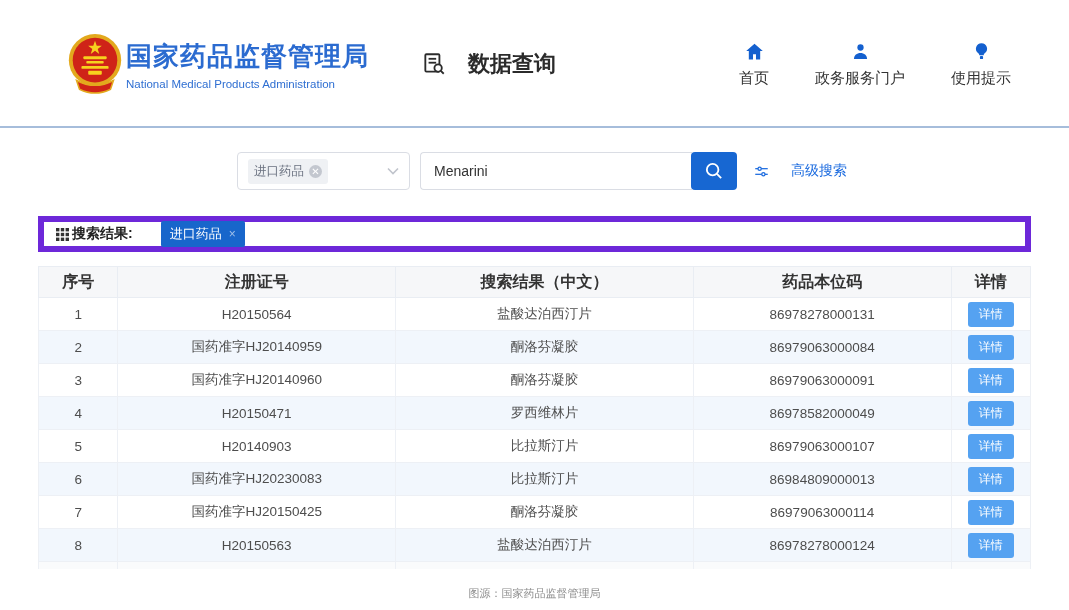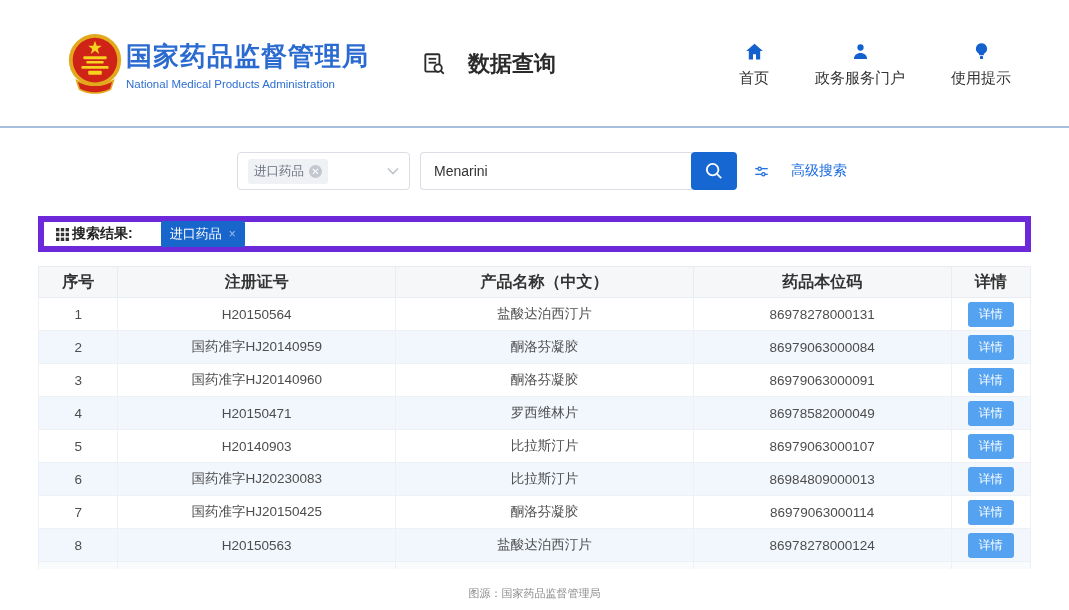--- a/index.html
+++ b/index.html
@@ -181,21 +181,21 @@
       <col class="col-idx">
         <col class="col-reg">
         <col class="col-name">
         <col class="col-code">
         <col class="col-det">
     </colgroup>
     <thead>
       <tr>
         <th>序号</th>
         <th>注册证号</th>
-        <th>产品名称（中文）</th>
+        <th>搜索结果（中文）</th>
         <th>药品本位码</th>
         <th>详情</th>
       </tr>
     </thead>
     <tbody>
       <tr>
         <td>1</td>
         <td>H20150564</td>
         <td>盐酸达泊西汀片</td>
         <td>86978278000131</td>

